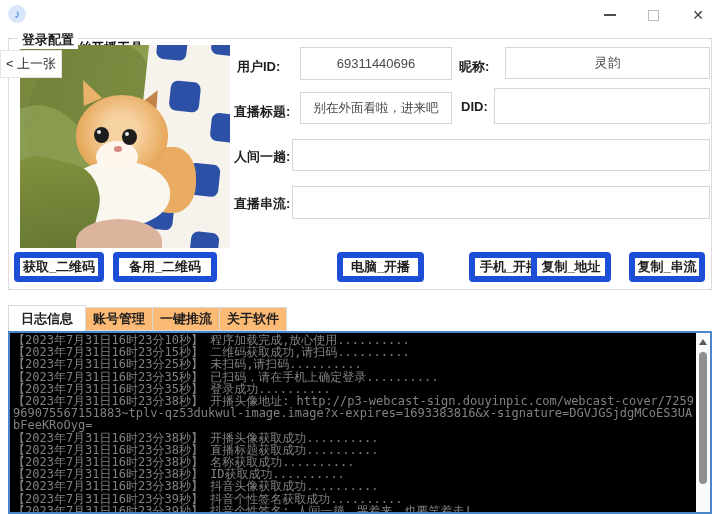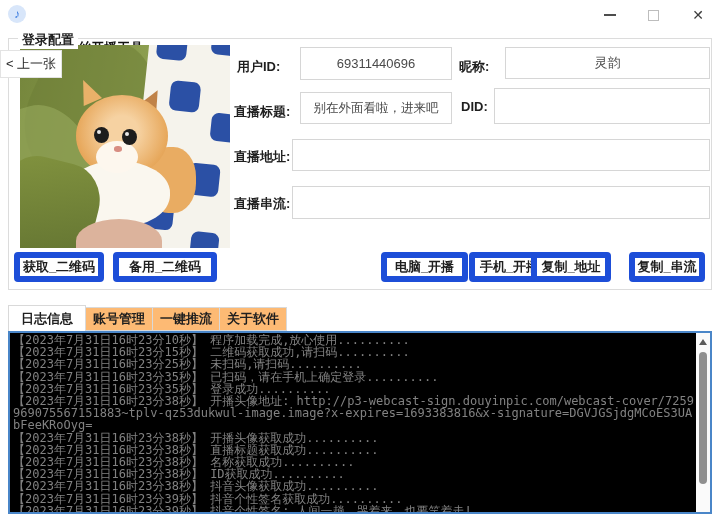--- a/index.html
+++ b/index.html
@@ -141,29 +141,29 @@
   <div class="flabel" style="left:237px;top:58px;">用户ID:</div>
   <input class="finput center" style="left: 300px; top: 47px; width: 152px; height: 33px;" value="69311440696">
   <div class="flabel" style="left:459px;top:58px;">昵称:</div>
   <input class="finput center" style="left: 505px; top: 47px; width: 205px; height: 32px;" value="灵韵">
 
   <div class="flabel" style="left:234px;top:103px;">直播标题:</div>
   <input class="finput center" style="left: 300px; top: 92px; width: 152px; height: 32px; font-size: 12.5px;" value="别在外面看啦，进来吧">
   <div class="flabel" style="left:461px;top:99px;">DID:</div>
   <input class="finput" style="left: 494px; top: 88px; width: 216px; height: 36px;" value="">
 
-  <div class="flabel" style="left:234px;top:148px;">直播地址:</div>
+  <div class="flabel" style="left:234px;top:148px;">人间一趟:</div>
   <input class="finput" style="left: 292px; top: 139px; width: 418px; height: 32px;" value="">
 
   <div class="flabel" style="left:234px;top:195px;">直播串流:</div>
   <input class="finput" style="left: 292px; top: 186px; width: 418px; height: 33px;" value="">
 
   <button class="pbtn" style="left:14px;width:90px;">获取_二维码</button>
   <button class="pbtn" style="left:113px;width:104px;">备用_二维码</button>
-  <button class="pbtn" style="left:337px;width:87px;margin-left:44px;">电脑_开播</button>
+  <button class="pbtn" style="left:337px;width:87px;">电脑_开播</button>
   <button class="pbtn" style="left:437px;width:81px;margin-left:32px;">手机_开播</button>
   <button class="pbtn" style="left:531px;width:80px;">复制_地址</button>
   <button class="pbtn" style="left:629px;width:76px;">复制_串流</button>
 
   <div class="tabstrip">
     <div class="tab active" style="border-left:1px solid #d9d9d9;">日志信息</div>
     <div class="tab">账号管理</div>
     <div class="tab">一键推流</div>
     <div class="tab">关于软件</div>
   </div>

